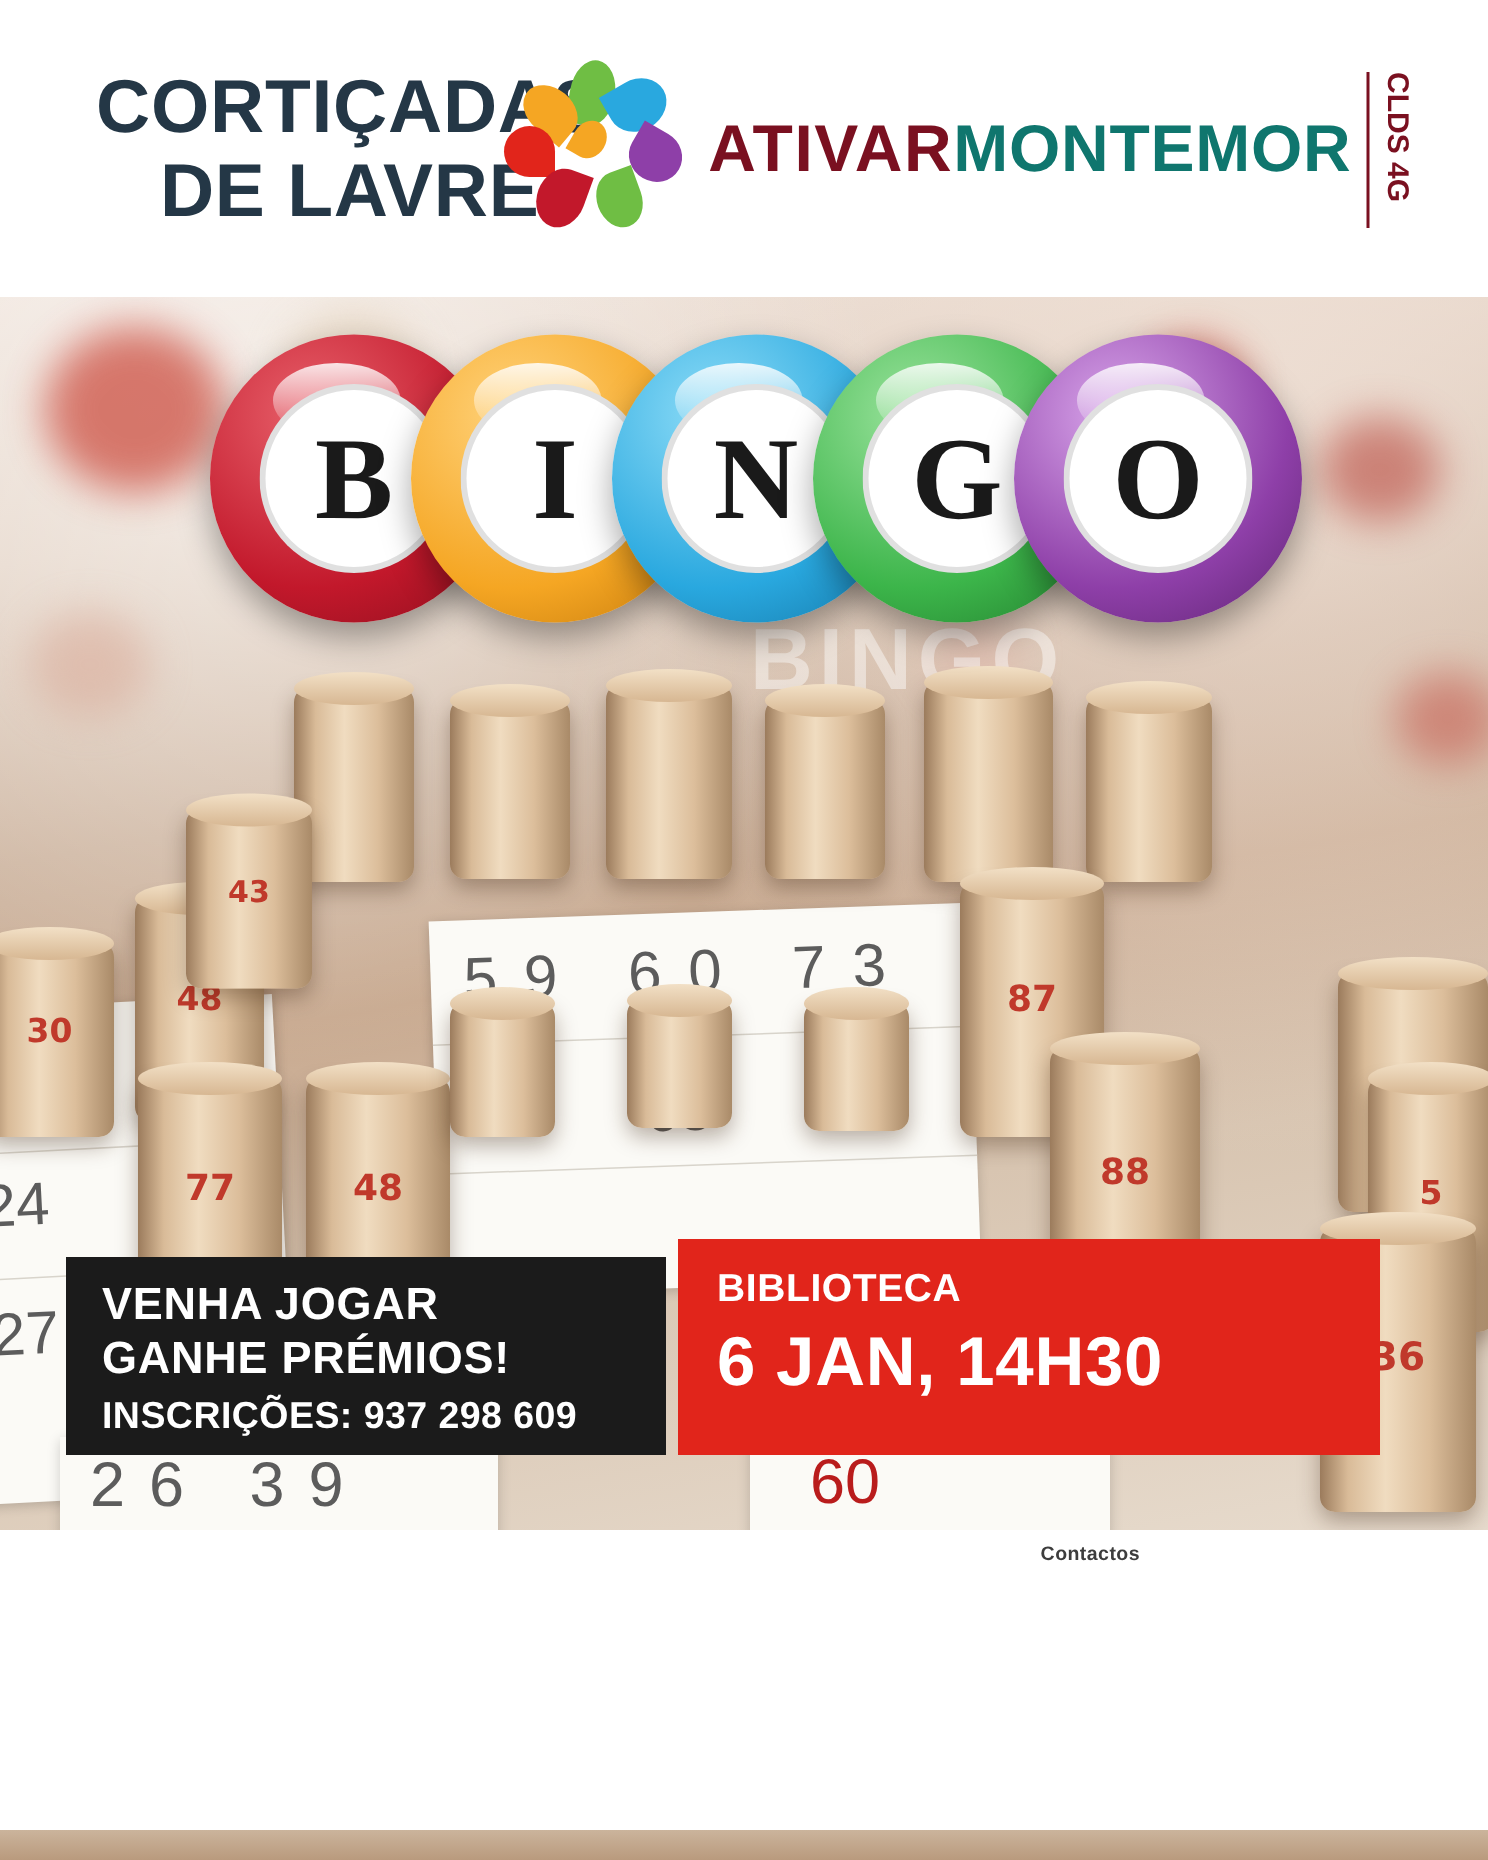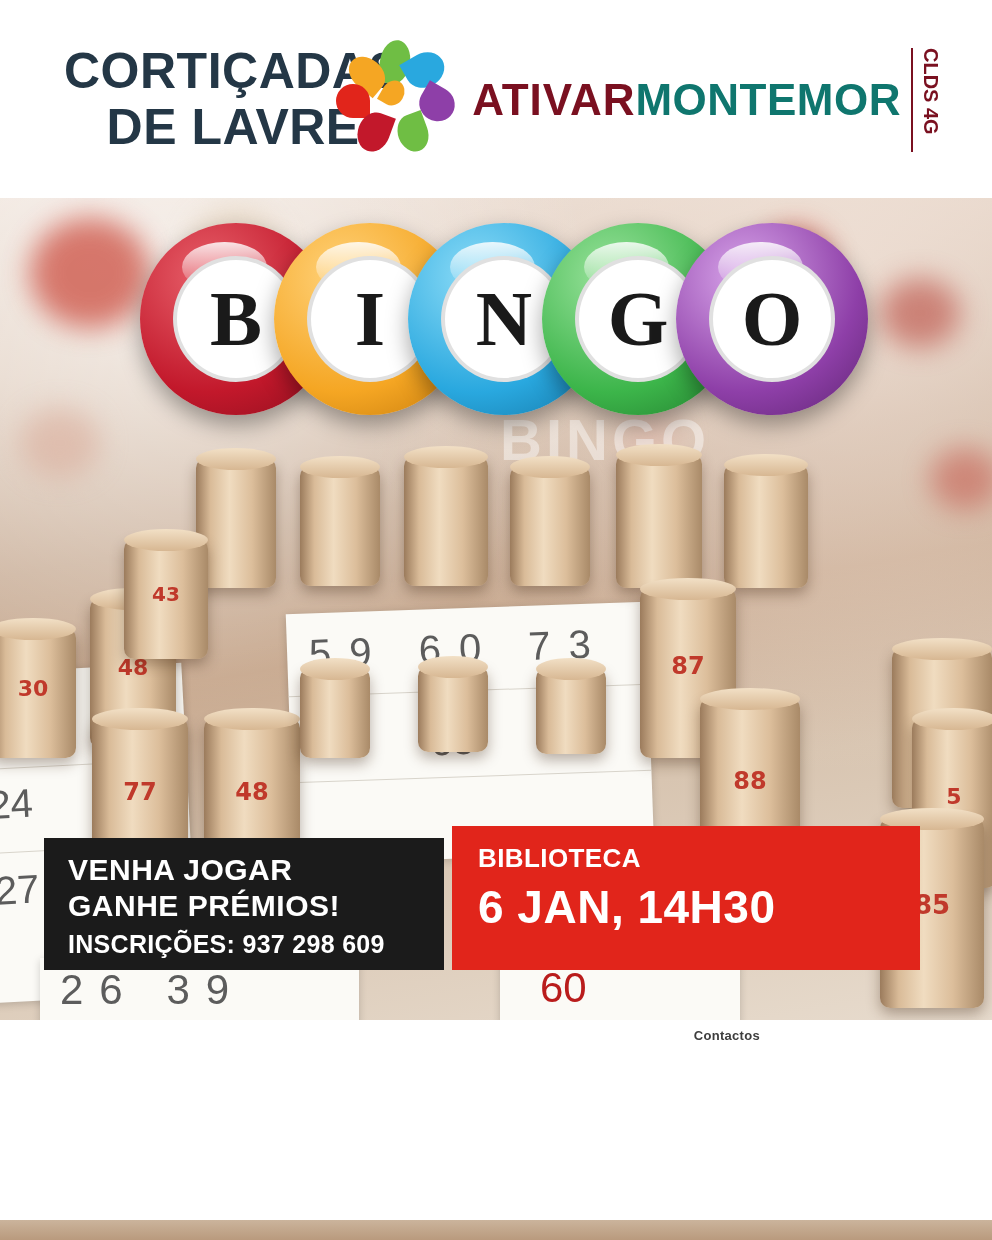--- a/index.html
+++ b/index.html
@@ -211,21 +211,21 @@
       <div style="position:absolute;left:0;top:82px;width:100%;height:1px;background:#d8d4cb;"></div>
       <div style="position:absolute;left:0;top:168px;width:100%;height:1px;background:#d8d4cb;"></div>
     </div>
     <div class="card" style="left:-20px;top:470px;width:210px;height:330px;transform:rotate(-3deg);">
       <div style="position:absolute;left:10px;top:40px;font-size:40px;color:#5c5c5c;">21</div>
       <div style="position:absolute;left:10px;top:110px;font-size:40px;color:#5c5c5c;">24</div>
       <div style="position:absolute;left:12px;top:196px;font-size:40px;color:#5c5c5c;">27</div>
       <div style="position:absolute;left:0;top:96px;width:100%;height:1px;background:#d8d4cb;"></div>
       <div style="position:absolute;left:0;top:180px;width:100%;height:1px;background:#d8d4cb;"></div>
     </div>
-    <div class="card" style="left:40px;top:760px;width:319px;height:70px;">
+    <div class="card" style="left:40px;top:760px;width:292px;height:70px;">
       <div style="position:absolute;left:20px;top:8px;font-size:42px;color:#5c5c5c;letter-spacing:16px;">26  39</div>
     </div>
     <div class="card" style="left:500px;top:760px;width:240px;height:70px;">
       <div style="position:absolute;left:40px;top:6px;font-size:42px;color:#b91c1c;">60</div>
     </div>
 
     <div class="barrel" style="left:-10px;top:430px;width:86px;height:130px;">
       <div class="top"></div>
         <div class="num" style="font-size:22px;">30</div>
     </div>
@@ -275,21 +275,21 @@
     <div class="barrel" style="left:892px;top:450px;width:100px;height:160px;">
       <div class="top"></div>
         <div class="num" style="font-size:24px;">58</div>
     </div>
     <div class="barrel" style="left:912px;top:520px;width:84px;height:170px;">
       <div class="top"></div>
         <div class="num" style="font-size:22px;">5</div>
     </div>
     <div class="barrel" style="left:880px;top:620px;width:104px;height:190px;">
       <div class="top"></div>
-        <div class="num" style="font-size:26px;">85</div>
+        <div class="num" style="font-size:26px;">36</div>
     </div>
     <div class="barrel" style="left:300px;top:470px;width:70px;height:90px;">
       <div class="top"></div>
     </div>
     <div class="barrel" style="left:418px;top:468px;width:70px;height:86px;">
       <div class="top"></div>
     </div>
     <div class="barrel" style="left:536px;top:470px;width:70px;height:86px;">
       <div class="top"></div>
     </div>

